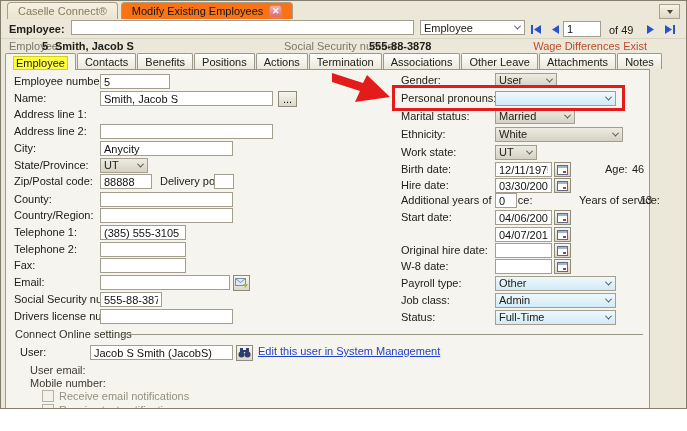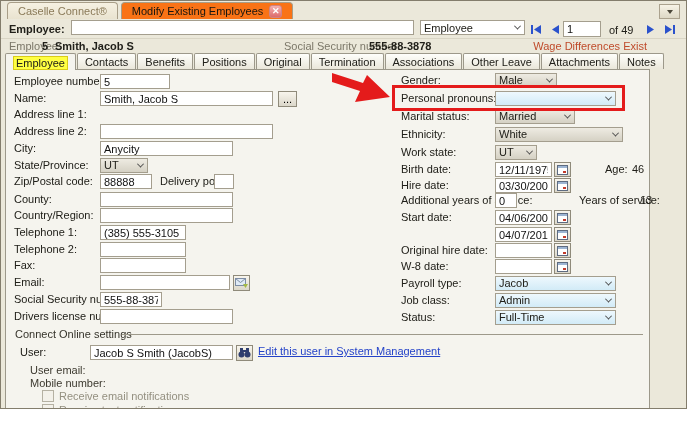--- a/index.html
+++ b/index.html
@@ -130,21 +130,21 @@
     <div class="ptab">
         <span>Contacts</span>
       </div>
     <div class="ptab">
         <span>Benefits</span>
       </div>
     <div class="ptab">
         <span>Positions</span>
       </div>
     <div class="ptab">
-        <span>Original</span>
+        <span>Actions</span>
       </div>
     <div class="ptab">
         <span>Termination</span>
       </div>
     <div class="ptab">
         <span>Associations</span>
       </div>
     <div class="ptab">
         <span>Other Leave</span>
       </div>
@@ -236,21 +236,21 @@
     <span class="lb sublabel" style="left:24px;top:293px">User email:</span>
     <span class="lb sublabel" style="left:24px;top:306px">Mobile number:</span>
 
     <span class="cb" style="left:36px;top:320px"></span>
     <span class="cblabel" style="left:53px;top:319px">Receive email notifications</span>
     <span class="cb" style="left:36px;top:334px"></span>
     <span class="cblabel" style="left:53px;top:333px">Receive text notifications</span>
 
     <span class="lb" style="left:395px;top:3px">Gender:</span>
     <div class="combo" style="left:489px;top:3px;width:62px">
-      <span class="cval">Male</span>
+      <span class="cval">User</span>
       <span class="chev">
           <i></i>
         </span>
     </div>
 
     <span class="lb" style="left:395px;top:21px">Personal pronouns:</span>
     <div class="combo blue" style="left:489px;top:21px;width:121px">
       <span class="cval"></span>
       <span class="chev">
           <i></i>
@@ -347,21 +347,21 @@
     <button class="calbtn" style="left:548px;top:189px">
       <svg width="11" height="10" viewBox="0 0 11 10">
           <rect x="0.5" y="0.5" width="10" height="9" fill="#fff" stroke="#5e6b80"></rect>
           <rect x="1" y="1" width="9" height="2" fill="#9db5d3"></rect>
           <rect x="6" y="6" width="3" height="2" fill="#c23a2b"></rect>
         </svg>
     </button>
 
     <span class="lb" style="left:395px;top:206px">Payroll type:</span>
     <div class="combo blue" style="left:489px;top:206px;width:121px">
-      <span class="cval">Jacob</span>
+      <span class="cval">Other</span>
       <span class="chev">
           <i></i>
         </span>
     </div>
 
     <span class="lb" style="left:395px;top:223px">Job class:</span>
     <div class="combo blue" style="left:489px;top:223px;width:121px">
       <span class="cval">Admin</span>
       <span class="chev">
           <i></i>

